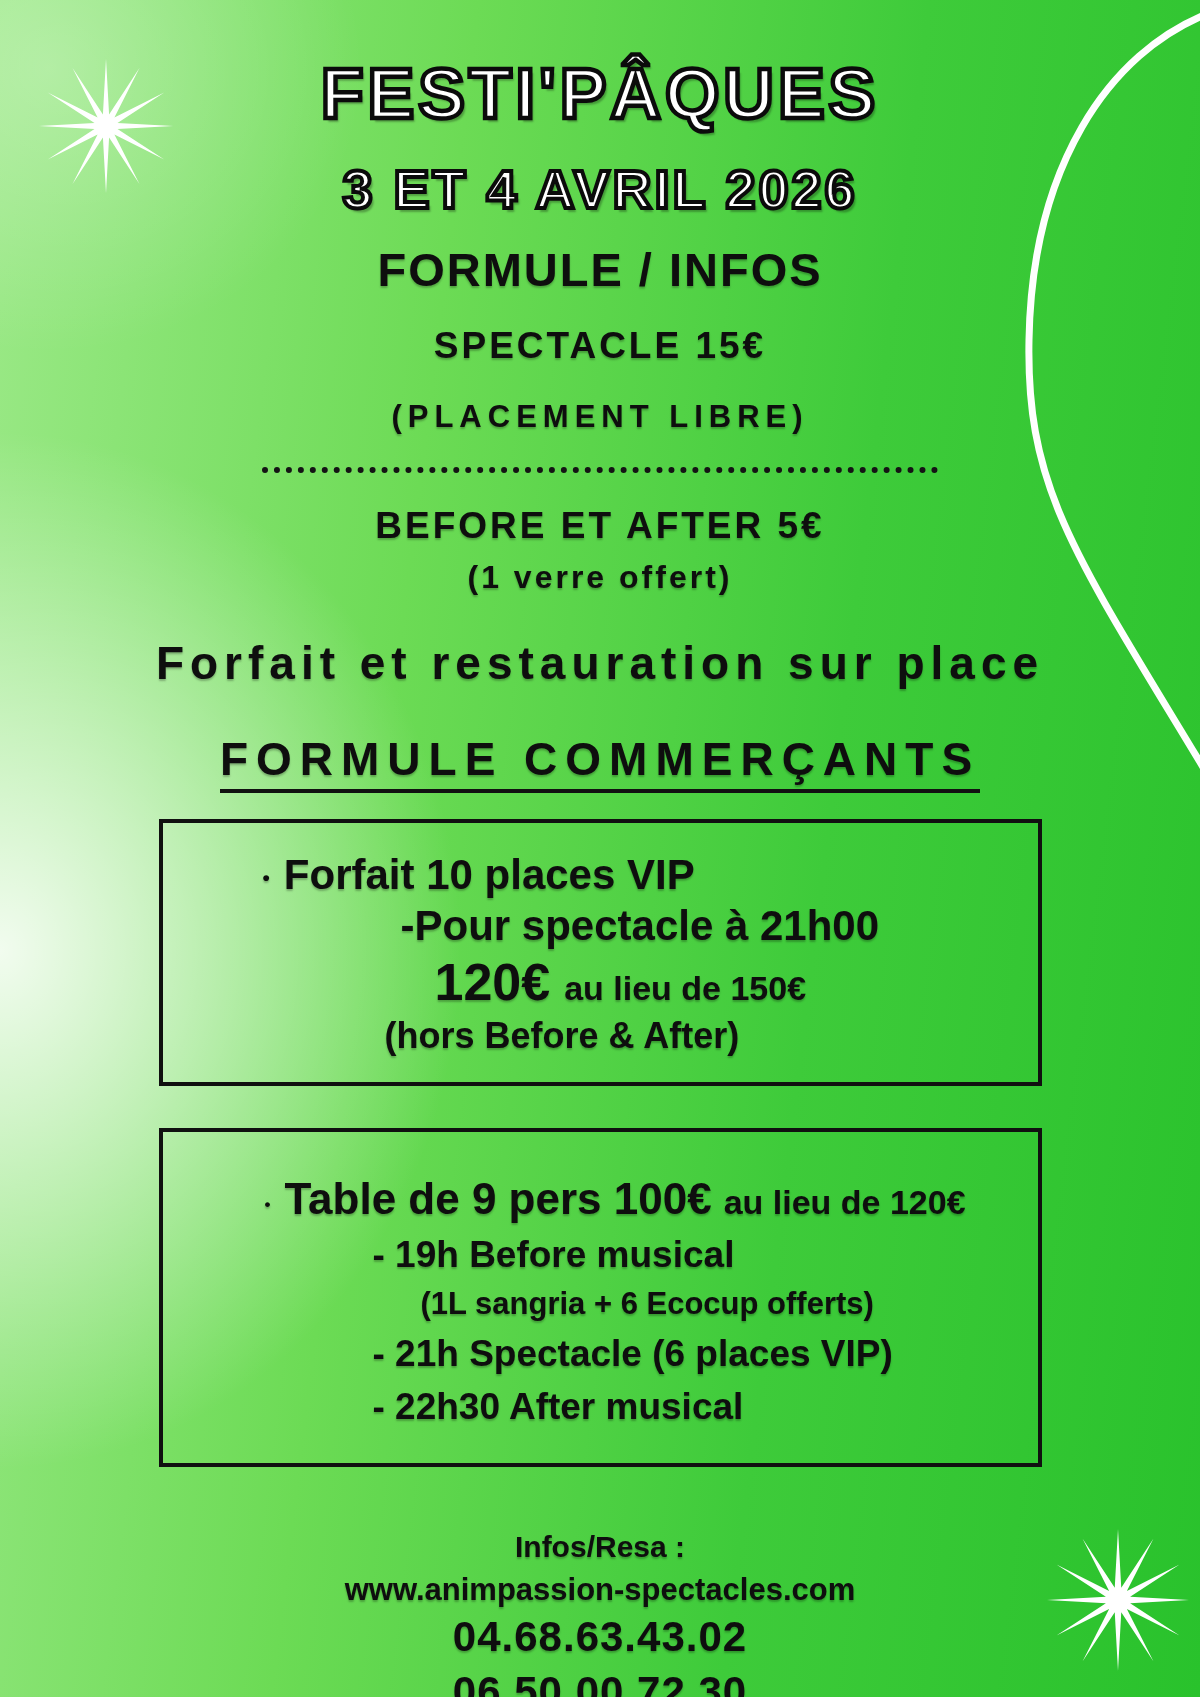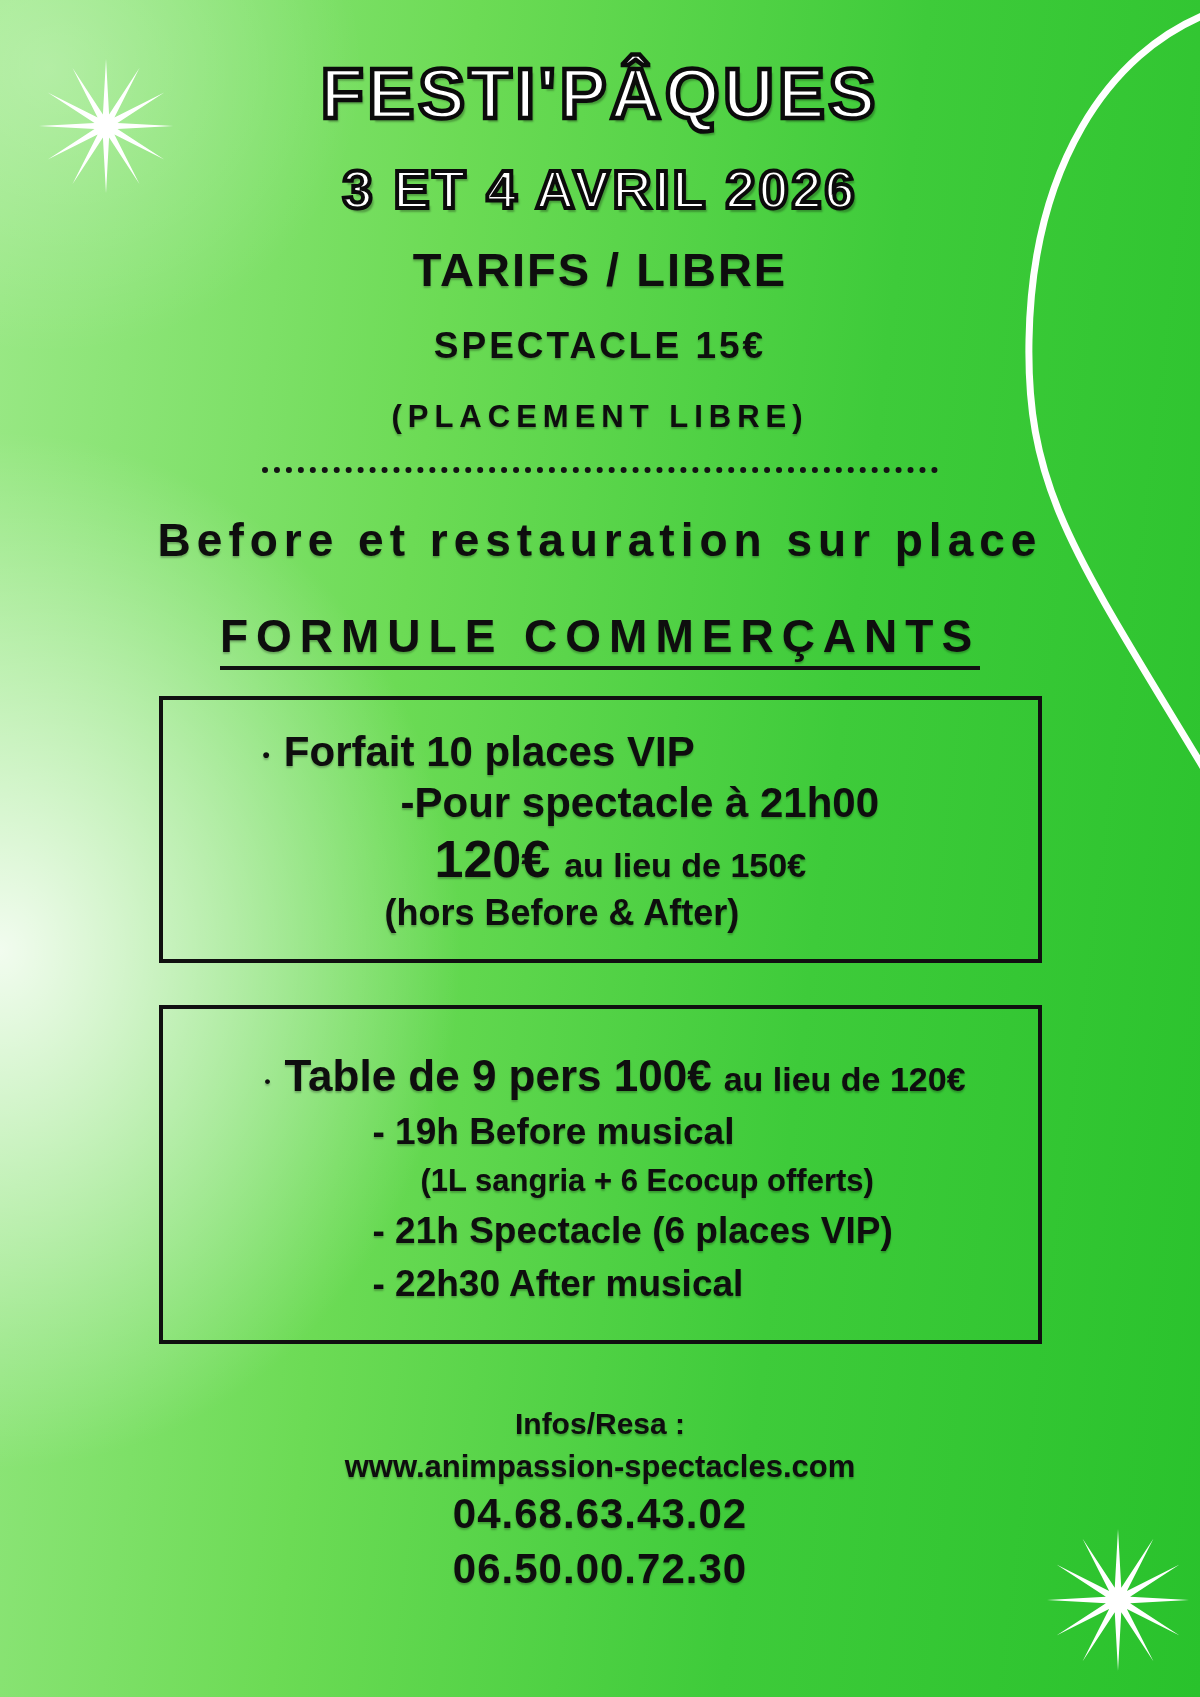--- a/index.html
+++ b/index.html
@@ -97,31 +97,33 @@
   <svg class="deco star-br" viewBox="0 0 100 100" xmlns="http://www.w3.org/2000/svg">
     <polygon fill="#ffffff" points="50,2 52.2,41.8 74,8.4 56,44 91.6,26 58.2,47.8 98,50 58.2,52.2 91.6,74 56,56 74,91.6 52.2,58.2 50,98 47.8,58.2 26,91.6 44,56 8.4,74 41.8,52.2 2,50 41.8,47.8 8.4,26 44,44 26,8.4 47.8,41.8"></polygon>
   </svg>
 
   <div class="content">
 
     <h1 class="outline-text event-title">FESTI'PÂQUES</h1>
 
     <div class="outline-text event-date">3 ET 4 AVRIL 2026</div>
 
-    <div class="section-title dark">TARIFS / LIBRE</div>
+    <div class="section-title dark">FORMULE / INFOS</div>
 
     <div class="spectacle dark">SPECTACLE 15€</div>
 
     <div class="placement dark">(PLACEMENT LIBRE)</div>
 
     <hr class="dotted-sep">
 
+    <div class="before-after dark">BEFORE ET AFTER 5€</div>
 
+    <div class="verre dark">(1 verre offert)</div>
 
-    <div class="buvette dark">Before et restauration sur place</div>
+    <div class="buvette dark">Forfait et restauration sur place</div>
 
     <div class="formule-heading-wrap">
       <span class="formule-heading dark">FORMULE COMMERÇANTS</span>
     </div>
 
     <div class="price-box box1">
       <div class="line b1-l1 dark">
         <span class="bullet">•</span><span>Forfait 10 places VIP</span>
       </div>
       <div class="line b1-l2 dark">-Pour spectacle à 21h00</div>

